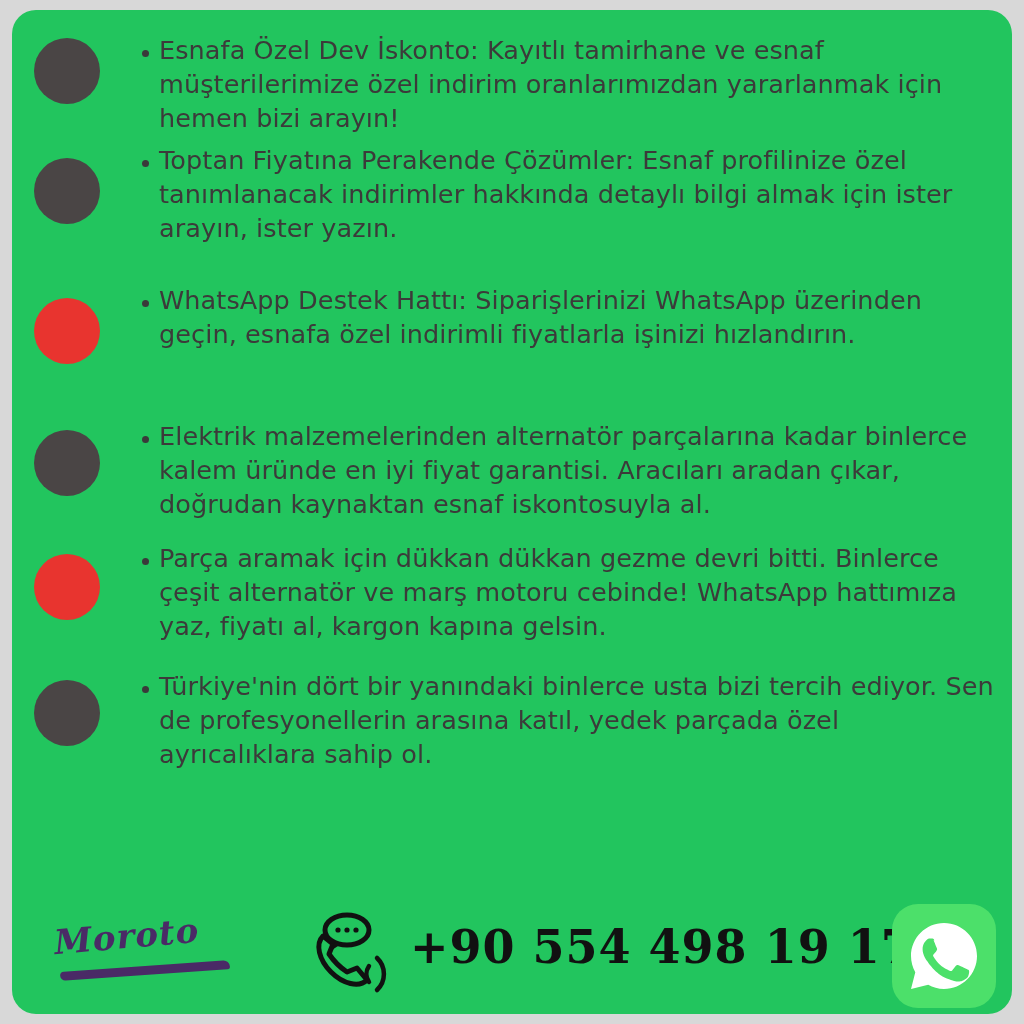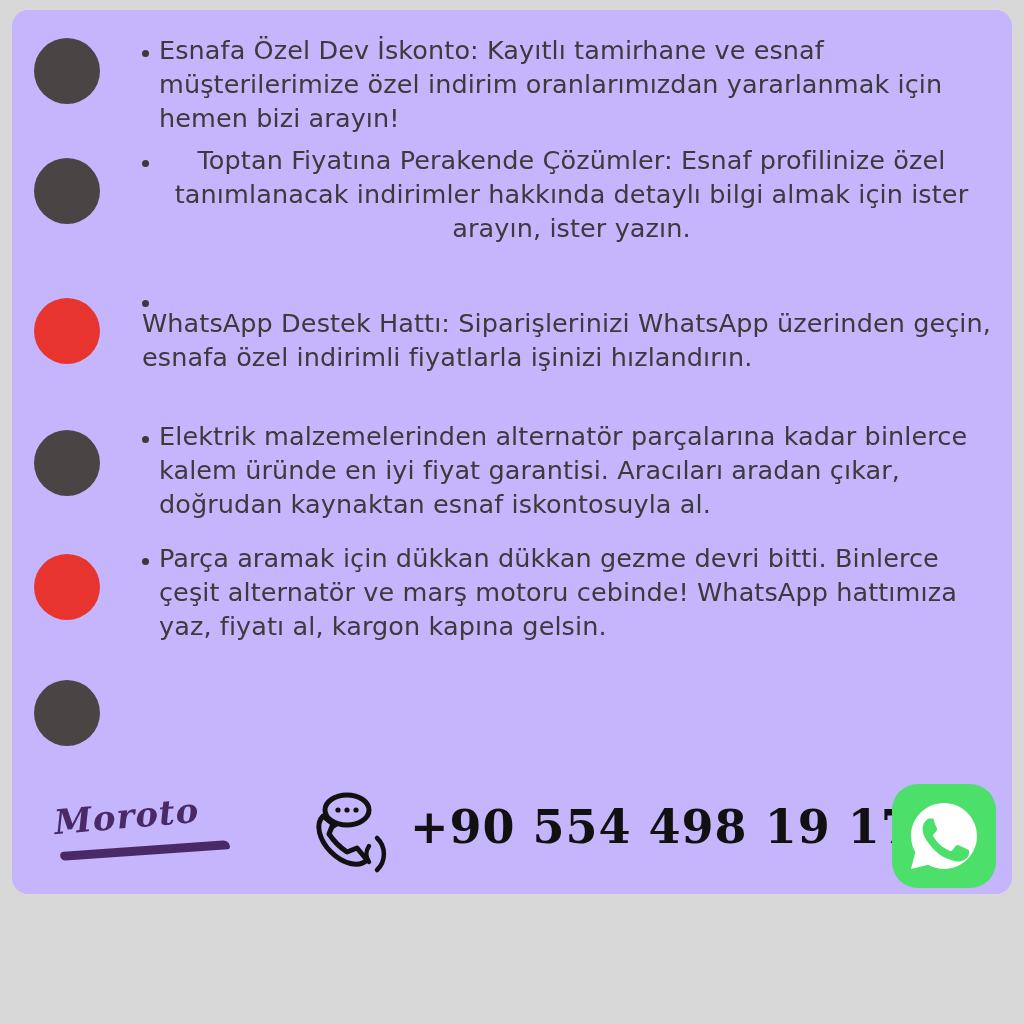--- a/index.html
+++ b/index.html
@@ -11,23 +11,23 @@
     height: 1024px;
     background: #d8d8d8;
     font-family: "DejaVu Sans", sans-serif;
     overflow: hidden;
   }
   .card {
     position: absolute;
     left: 12px;
     top: 10px;
     width: 1000px;
-    height: 884px;
-    background: #c4b5fd;
-    border-radius: 16px;
+    height: 1004px;
+    background: #22c55e;
+    border-radius: 24px;
     box-sizing: border-box;
     overflow: hidden;
   }
   .list {
     position: absolute;
     left: 0;
     top: 0;
     width: 1000px;
   }
   .row {
@@ -141,31 +141,31 @@
 
     <div class="row" style="height:132px; padding-top:24px;">
       <div class="bullet-dot dot-dark" style="width:66px;height:66px;margin-top:4px;"></div>
       <div class="text-wrap" style="margin-left:42px; padding-right:38px;">
         <div class="mini-bullet"></div>
         <div class="item-text">Esnafa Özel Dev İskonto: Kayıtlı tamirhane ve esnaf müşterilerimize özel indirim oranlarımızdan yararlanmak için hemen bizi arayın!</div>
       </div>
     </div>
 
 
-    <div class="row" style="height:140px; padding-top:2px;text-align:center;">
+    <div class="row" style="height:140px; padding-top:2px;">
       <div class="bullet-dot dot-dark" style="width:66px;height:66px;margin-top:14px;"></div>
       <div class="text-wrap" style="margin-left:42px; padding-right:28px;">
         <div class="mini-bullet"></div>
         <div class="item-text">Toptan Fiyatına Perakende Çözümler: Esnaf profilinize özel tanımlanacak indirimler hakkında detaylı bilgi almak için ister arayın, ister yazın.</div>
       </div>
     </div>
 
     <div class="row" style="height:128px; padding-top:2px;">
       <div class="bullet-dot dot-red" style="width:66px;height:66px;margin-top:14px;"></div>
-      <div class="text-wrap" style="margin-left:42px; padding-right:18px;flex-direction:column;">
+      <div class="text-wrap" style="margin-left:42px; padding-right:18px;">
         <div class="mini-bullet"></div>
         <div class="item-text">WhatsApp Destek Hattı: Siparişlerinizi WhatsApp üzerinden geçin, esnafa özel indirimli fiyatlarla işinizi hızlandırın.</div>
       </div>
     </div>
 
     <div class="row" style="height:132px; padding-top:10px;">
       <div class="bullet-dot dot-dark" style="width:66px;height:66px;margin-top:10px;"></div>
       <div class="text-wrap" style="margin-left:42px; ">
         <div class="mini-bullet"></div>
         <div class="item-text">Elektrik malzemelerinden alternatör parçalarına kadar binlerce kalem üründe en iyi fiyat garantisi. Aracıları aradan çıkar, doğrudan kaynaktan esnaf iskontosuyla al.</div>
@@ -175,20 +175,24 @@
     <div class="row" style="height:128px; padding-top:0px;">
       <div class="bullet-dot dot-red" style="width:66px;height:66px;margin-top:12px;"></div>
       <div class="text-wrap" style="margin-left:42px; padding-right:18px;">
         <div class="mini-bullet"></div>
         <div class="item-text">Parça aramak için dükkan dükkan gezme devri bitti. Binlerce çeşit alternatör ve marş motoru cebinde! WhatsApp hattımıza yaz, fiyatı al, kargon kapına gelsin.</div>
       </div>
     </div>
 
     <div class="row" style="height:128px; padding-top:0px;">
       <div class="bullet-dot dot-dark" style="width:66px;height:66px;margin-top:10px;"></div>
+      <div class="text-wrap" style="margin-left:42px; padding-right:18px;">
+        <div class="mini-bullet"></div>
+        <div class="item-text">Türkiye'nin dört bir yanındaki binlerce usta bizi tercih ediyor. Sen de profesyonellerin arasına katıl, yedek parçada özel ayrıcalıklara sahip ol.</div>
+      </div>
     </div>
 
   </div>
 
   <div class="footer">
 
     <div class="logo">
       <span class="logo-text">Moroto</span>
       <div class="logo-underline"></div>
     </div>

